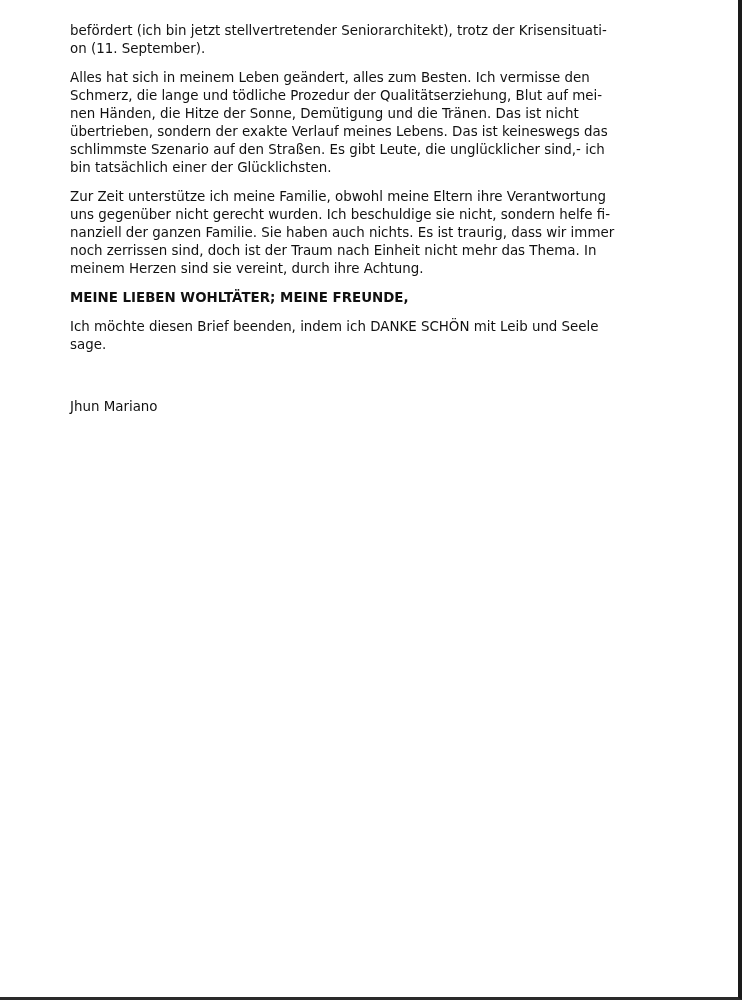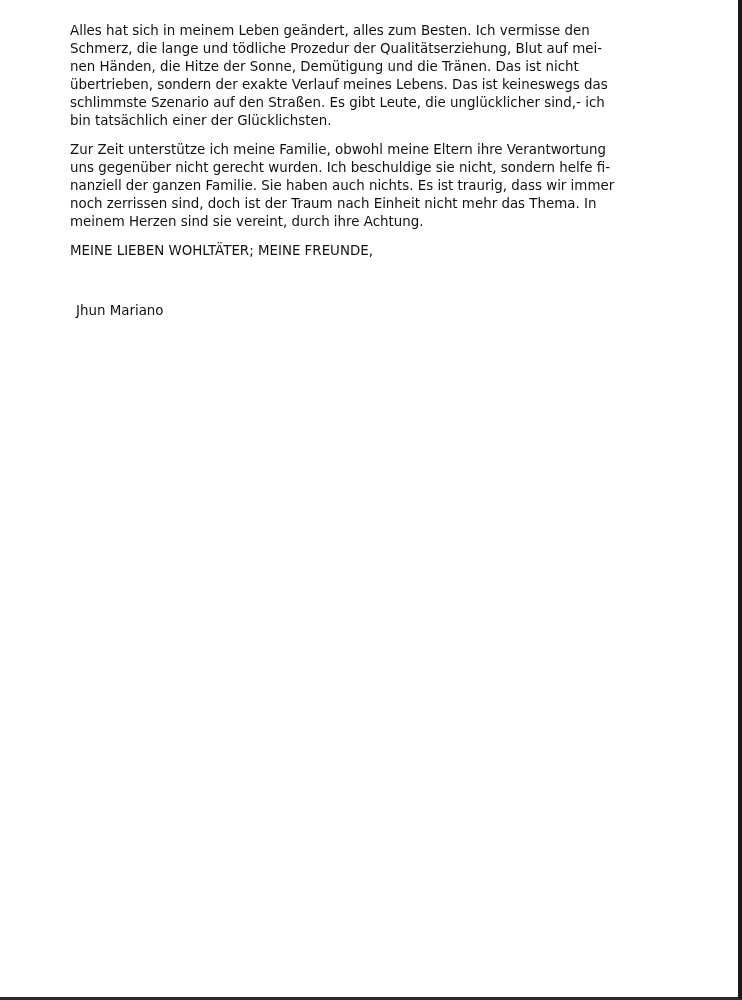--- a/index.html
+++ b/index.html
@@ -32,42 +32,47 @@
       font-family: "DejaVu Sans", sans-serif;
       font-size: 13.4px;
       line-height: 18px;
       color: #111111;
     }
     .para {
       margin: 0 0 11px 0;
       white-space: pre-line;
     }
     .para.salutation {
-      margin-bottom: 3px;
+      margin-bottom: 11px;
+      font-weight: bold;
     }
     .spacer {
       height: 33px;
     }
     .signature {
-      margin: 6px;
+      margin: 0;
     }
   </style>
 </head>
 <body>
 
 <div class="page">
   <div class="content">
+    <p class="para">befördert (ich bin jetzt stellvertretender Seniorarchitekt), trotz der Krisensituati-
+on (11. September).</p>
     <p class="para">Alles hat sich in meinem Leben geändert, alles zum Besten. Ich vermisse den
 Schmerz, die lange und tödliche Prozedur der Qualitätserziehung, Blut auf mei-
 nen Händen, die Hitze der Sonne, Demütigung und die Tränen. Das ist nicht
 übertrieben, sondern der exakte Verlauf meines Lebens. Das ist keineswegs das
 schlimmste Szenario auf den Straßen. Es gibt Leute, die unglücklicher sind,- ich
 bin tatsächlich einer der Glücklichsten.</p>
     <p class="para">Zur Zeit unterstütze ich meine Familie, obwohl meine Eltern ihre Verantwortung
 uns gegenüber nicht gerecht wurden. Ich beschuldige sie nicht, sondern helfe fi-
 nanziell der ganzen Familie. Sie haben auch nichts. Es ist traurig, dass wir immer
 noch zerrissen sind, doch ist der Traum nach Einheit nicht mehr das Thema. In
 meinem Herzen sind sie vereint, durch ihre Achtung.</p>
     <p class="para salutation">MEINE LIEBEN WOHLTÄTER; MEINE FREUNDE,</p>
+    <p class="para">Ich möchte diesen Brief beenden, indem ich DANKE SCHÖN mit Leib und Seele
+sage.</p>
     <div class="spacer"></div>
     <p class="signature">Jhun Mariano</p>
   </div>
 </div>
 
 </body></html>

